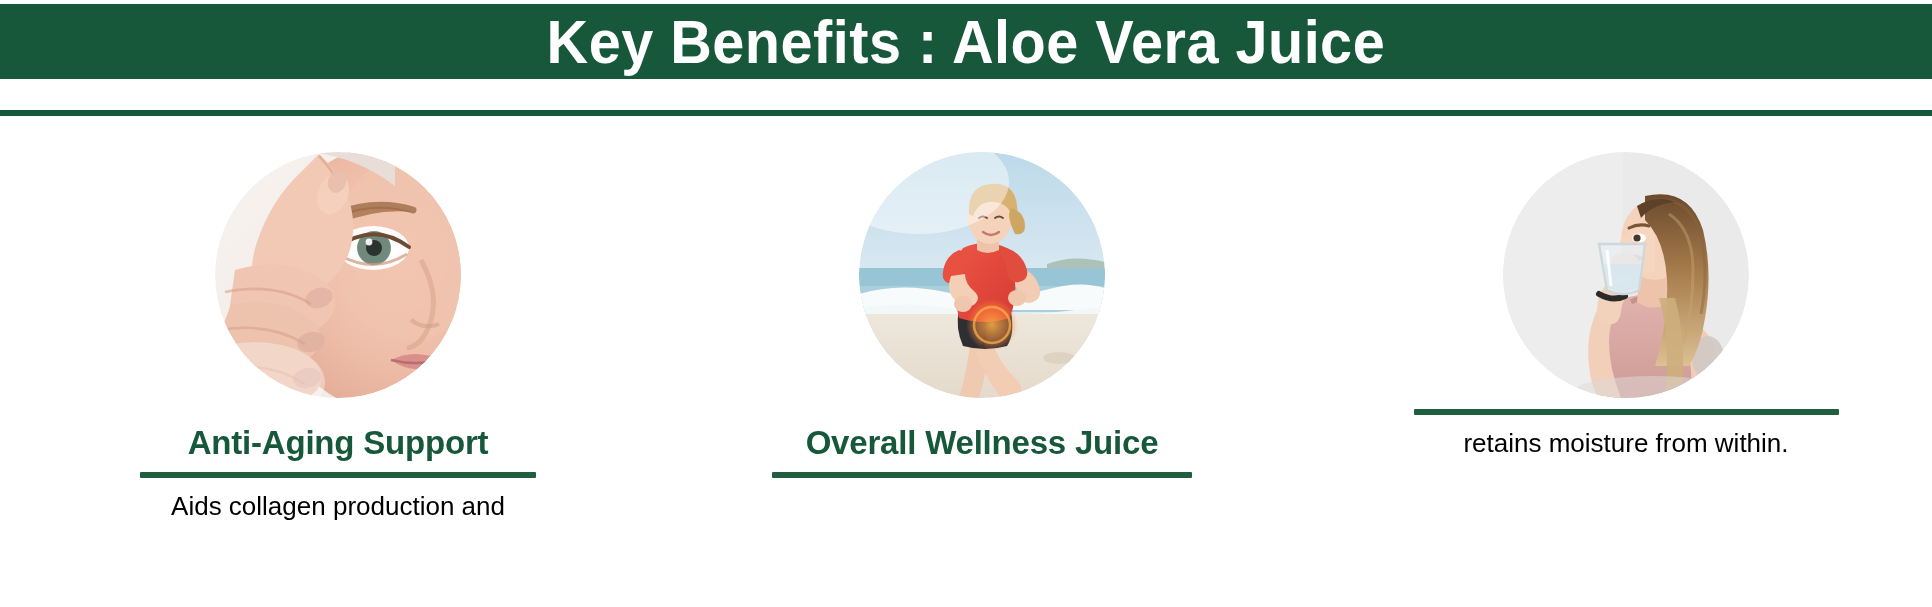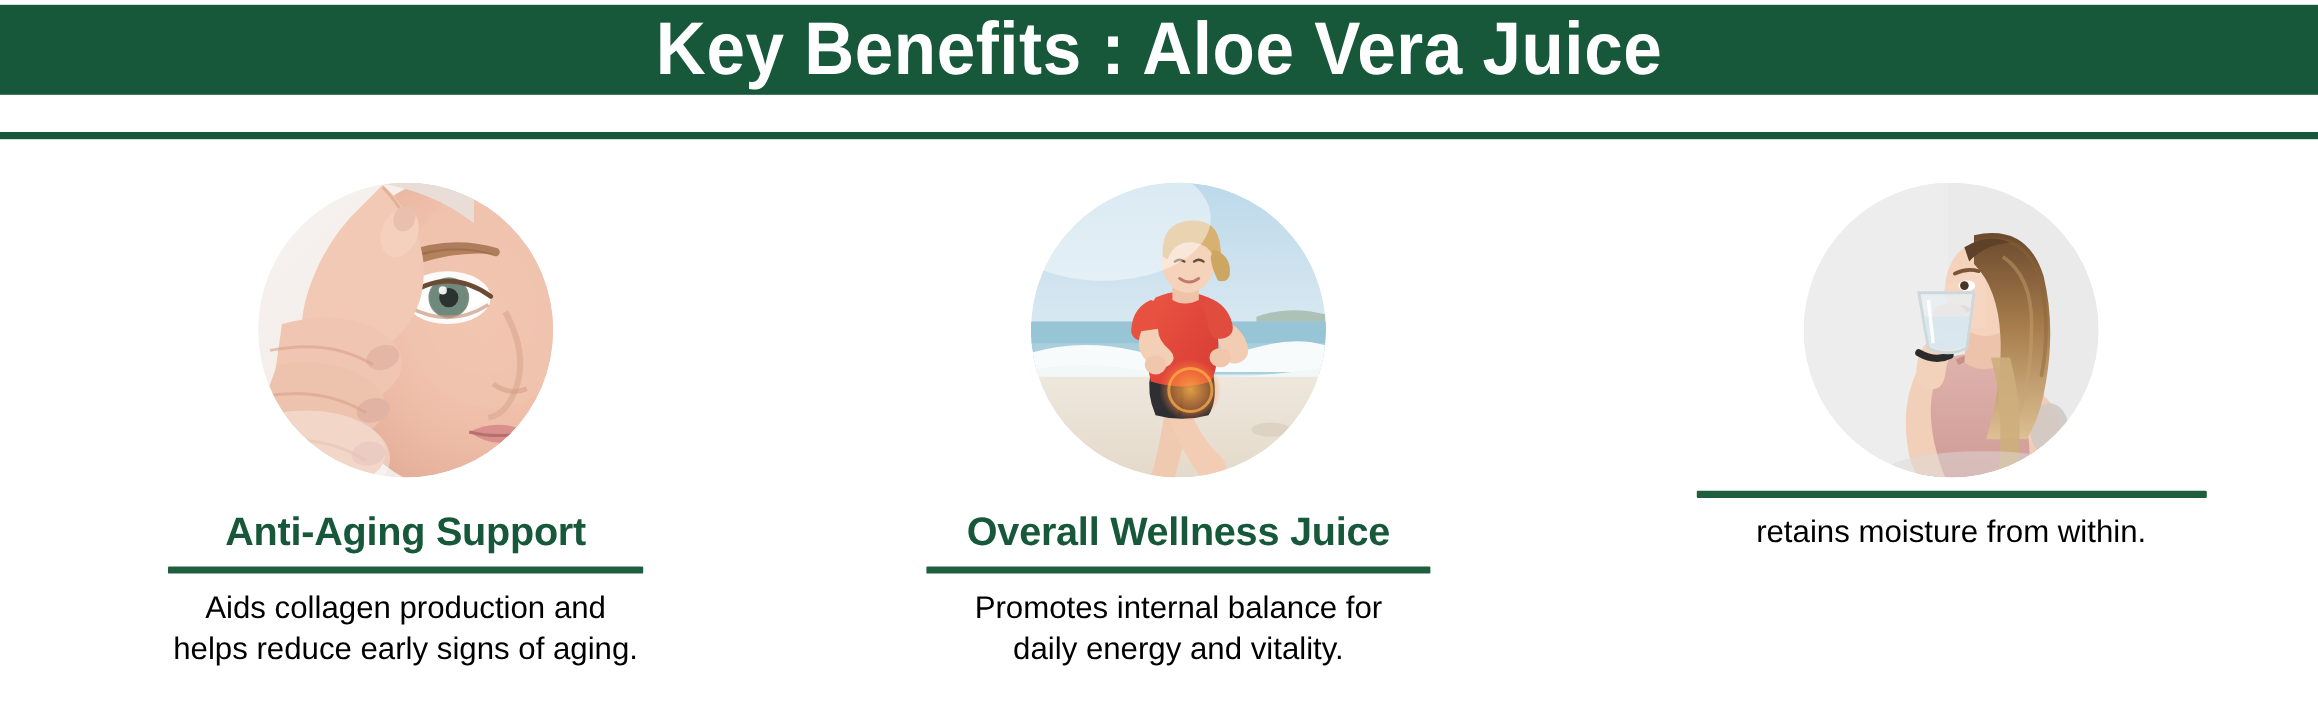--- a/index.html
+++ b/index.html
@@ -188,21 +188,20 @@
             </g>
 
             <ellipse cx="40" cy="230" rx="70" ry="40" fill="#ffffff" opacity="0.35"></ellipse>
           </g>
         </svg>
       </div>
       <div class="card-title">Anti-Aging Support</div>
       <div class="title-rule"></div>
       <div class="card-desc">
         <span class="ln">Aids collagen production and</span>
-        <span class="ln">helps reduce early signs of aging.</span>
       </div>
     </div>
 
     <div class="card card-2">
       <div class="thumb">
         <svg viewBox="0 0 246 246" xmlns="http://www.w3.org/2000/svg" aria-hidden="true">
           <defs>
             <clipPath id="c2">
                 <circle cx="123" cy="123" r="123"></circle>
               </clipPath>
@@ -273,24 +272,20 @@
 
             <circle cx="133" cy="173" r="26" fill="url(#flare2)"></circle>
             <circle cx="133" cy="173" r="18" fill="none" stroke="#ffb347" stroke-width="2.5" opacity="0.7"></circle>
 
             <ellipse cx="60" cy="30" rx="90" ry="52" fill="#ffffff" opacity="0.45"></ellipse>
           </g>
         </svg>
       </div>
       <div class="card-title">Overall Wellness Juice</div>
       <div class="title-rule"></div>
-      <div class="card-desc">
-        <span class="ln">Promotes internal balance for</span>
-        <span class="ln">daily energy and vitality.</span>
-      </div>
     </div>
 
     <div class="card card-3">
       <div class="thumb">
         <svg viewBox="0 0 246 246" xmlns="http://www.w3.org/2000/svg" aria-hidden="true">
           <defs>
             <clipPath id="c3">
                 <circle cx="123" cy="123" r="123"></circle>
               </clipPath>
             <linearGradient id="hair3" x1="0" y1="0" x2="0" y2="1">

